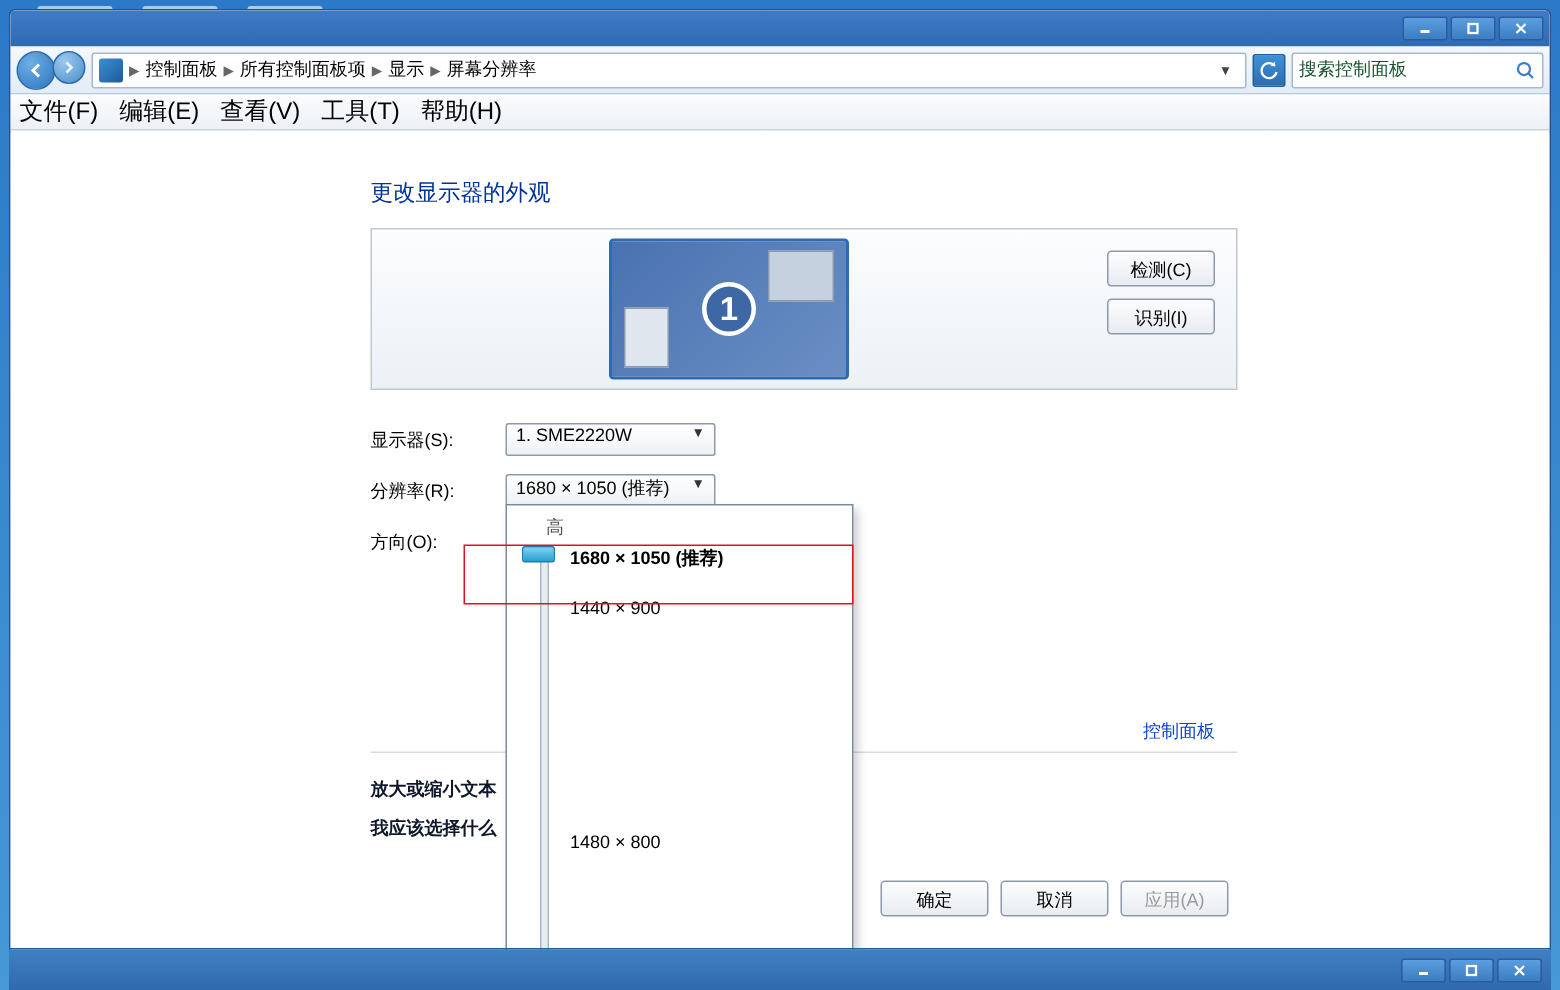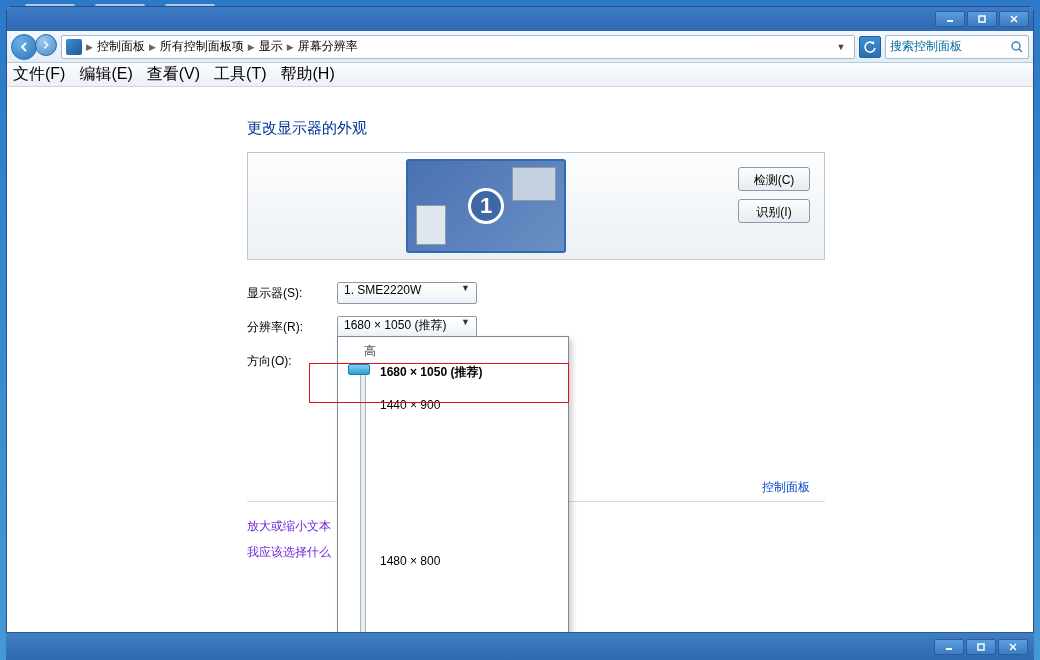--- a/index.html
+++ b/index.html
@@ -17,21 +17,21 @@
 .navbar { height: 32px; background: linear-gradient(180deg, #f4f8fc, #e2ecf7); border-bottom: 1px solid #b8c8d8; display: flex; align-items: center; padding: 0 4px; gap: 4px; }
 .nav-btns { display: flex; gap: 0; }
 .nav-back, .nav-fwd { width: 26px; height: 26px; border-radius: 50%; background: radial-gradient(circle at 35% 30%, #6db0e8, #2d74b8); border: 1px solid #2a6cb0; display: flex; align-items: center; justify-content: center; cursor: pointer; }
 .nav-fwd { width: 22px; height: 22px; margin-left: -2px; background: radial-gradient(circle at 35% 30%, #9cc9ee, #4a8dc9); }
 .breadcrumb-wrap { flex: 1; height: 24px; background: #fff; border: 1px solid #a7b9cc; border-radius: 2px; display: flex; align-items: center; padding: 0 4px; font-size: 12px; gap: 4px; }
 .bc-icon { width: 16px; height: 16px; background: linear-gradient(135deg, #3a8fd4, #1e5a9a); border-radius: 2px; }
 .bc-sep { color: #666; font-size: 9px; }
 .bc-item { color: #000; cursor: pointer; white-space: nowrap; }
 .bc-drop { margin-left: auto; width: 18px; height: 18px; font-size: 9px; color: #444; display:flex; align-items:center; justify-content:center; cursor:pointer; }
 .refresh { width: 22px; height: 22px; background: linear-gradient(180deg,#3f90d6,#2a6fb0); border: 1px solid #245f9a; border-radius: 2px; display:flex; align-items:center; justify-content:center; cursor:pointer; }
-.searchbox { width: 144px; height: 24px; background: #fff; border: 1px solid #a7b9cc; border-radius: 2px; display: flex; align-items: center; padding: 0 4px; font-size: 12px; color: #0369a1; gap: 4px; justify-content: center; }
+.searchbox { width: 168px; height: 24px; background: #fff; border: 1px solid #a7b9cc; border-radius: 2px; display: flex; align-items: center; padding: 0 4px; font-size: 12px; color: #14532d; gap: 4px; justify-content: center; }
 .searchbox .mag { margin-left: auto; width: 14px; height: 14px; }
 
 .menubar { height: 24px; background: linear-gradient(180deg, #fbfcfd, #ecf1f7); border-bottom: 1px solid #d0d5da; display: flex; align-items: center; padding: 0 6px; gap: 14px; font-size: 16px; }
 .menubar span { cursor: pointer; }
 
 .content { position: absolute; top: 82px; bottom: 0; left: 0; right: 0; background: #fff; padding: 30px 0 0 240px; }
 
 h2.heading { color: #003399; font-size: 15px; font-weight: normal; margin-bottom: 14px; }
 
 .preview-box { width: 578px; height: 108px; border: 1px solid #bfc7cf; background: linear-gradient(180deg, #fcfdfe, #ecf1f5); display: flex; align-items: center; padding: 0 18px; position: relative; }
@@ -45,21 +45,21 @@
 
 .form-rows { margin-top: 16px; font-size: 12px; }
 .form-row { display: flex; align-items: center; height: 34px; }
 .form-row .lbl { width: 90px; }
 .combo { height: 22px; min-width: 140px; background: linear-gradient(180deg,#fff,#eef2f6); border: 1px solid #8c99a8; border-radius: 2px; display:flex; align-items:flex-start; padding: 0 6px; font-size: 12px; cursor:pointer; gap:6px; }
 .combo .arrow { margin-left: auto; font-size: 9px; color:#333; }
 
 .adv-link { position: absolute; top: 390px; left: 755px; color: #0645cc; font-size: 12px; cursor: pointer; }
 .hr { position:absolute; top: 412px; left: 240px; width: 578px; border-top: 1px solid #d6dbe0; }
 .text-links { position:absolute; top: 424px; left: 240px; font-size: 12px; line-height: 26px; }
-.text-links a { color: #6d28d9; cursor:pointer; display:block; }
+.text-links a { color: #0f172a; cursor:pointer; display:block;font-weight:bold; }
 
 .bottom-btns { position:absolute; top: 498px; left: 580px; display:flex; gap:8px; }
 
 .dropdown { position:absolute; top: 329px; left: 330px; width: 232px; height: 400px; background:#fff; border:1px solid #7a8a9a; box-shadow: 3px 3px 6px rgba(0,0,0,0.2); padding: 6px 8px; font-size:12px; }
 .dd-label-top { color:#555; margin-left: 18px; margin-bottom: 4px; font-size: 12px; }
 .dd-body { display:flex; gap: 12px; height: calc(100% - 20px); }
 .slider-track { width: 22px; position:relative; }
 .slider-ticks { position:absolute; left: 14px; top: 2px; bottom: 2px; width: 6px; background: #e8edf2; border: 1px solid #aab6c2; }
 .slider-thumb { position:absolute; left: 2px; top: 0px; width: 22px; height: 11px; background: linear-gradient(180deg,#7fd2f0,#2aa0d0); border: 1px solid #1a7fae; border-radius: 2px; cursor:pointer; }
 .dd-options { flex:1; position:relative; }
@@ -184,20 +184,25 @@
       </div>
     </div>
 
     <a class="adv-link">控制面板</a>
     <div class="hr"></div>
     <div class="text-links">
       <a>放大或缩小文本</a>
       <a>我应该选择什么</a>
     </div>
 
+    <div class="bottom-btns">
+      <button class="win-button">确定</button>
+      <button class="win-button">取消</button>
+      <button class="win-button disabled">应用(A)</button>
+    </div>
   </div>
 
   <div class="dropdown">
     <div class="dd-label-top">高</div>
     <div class="dd-body">
       <div class="slider-track">
         <div class="slider-ticks"></div>
         <div class="slider-thumb"></div>
       </div>
       <div class="dd-options" id="dd-options">

